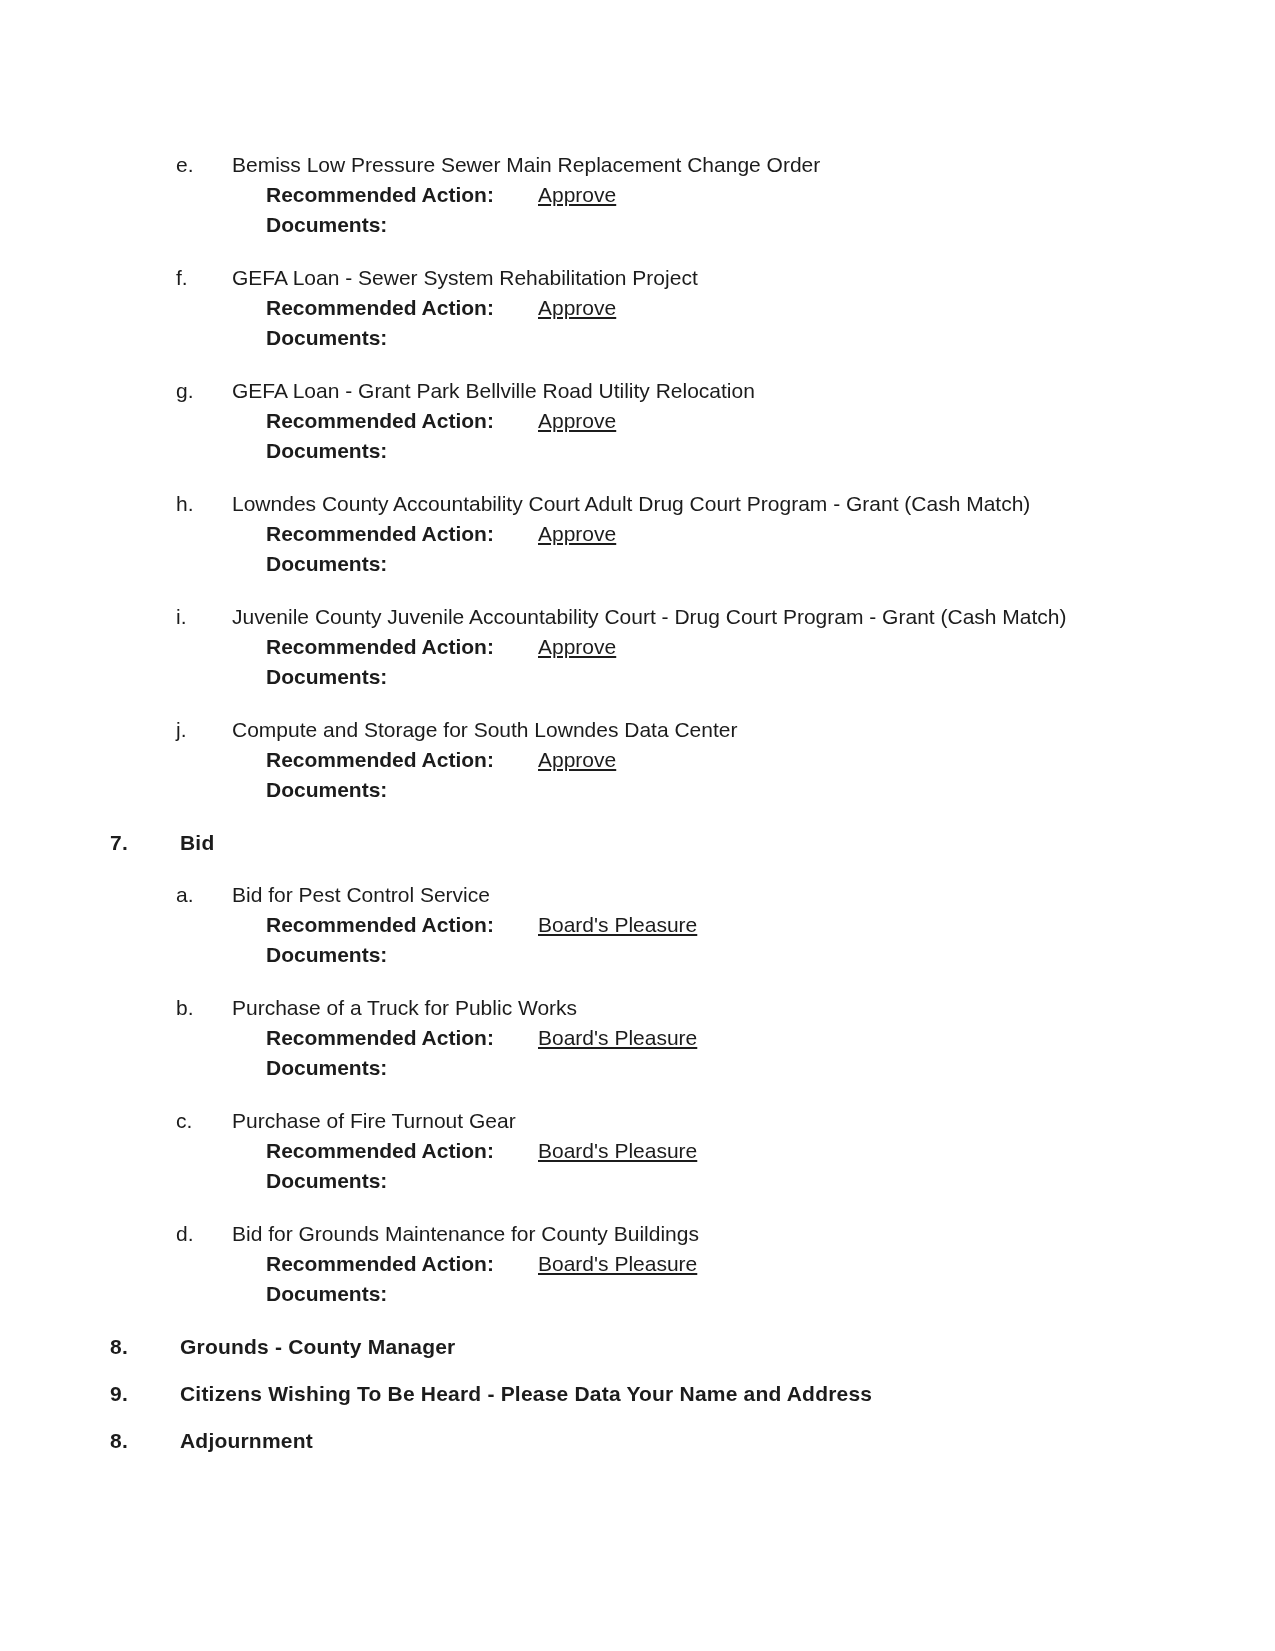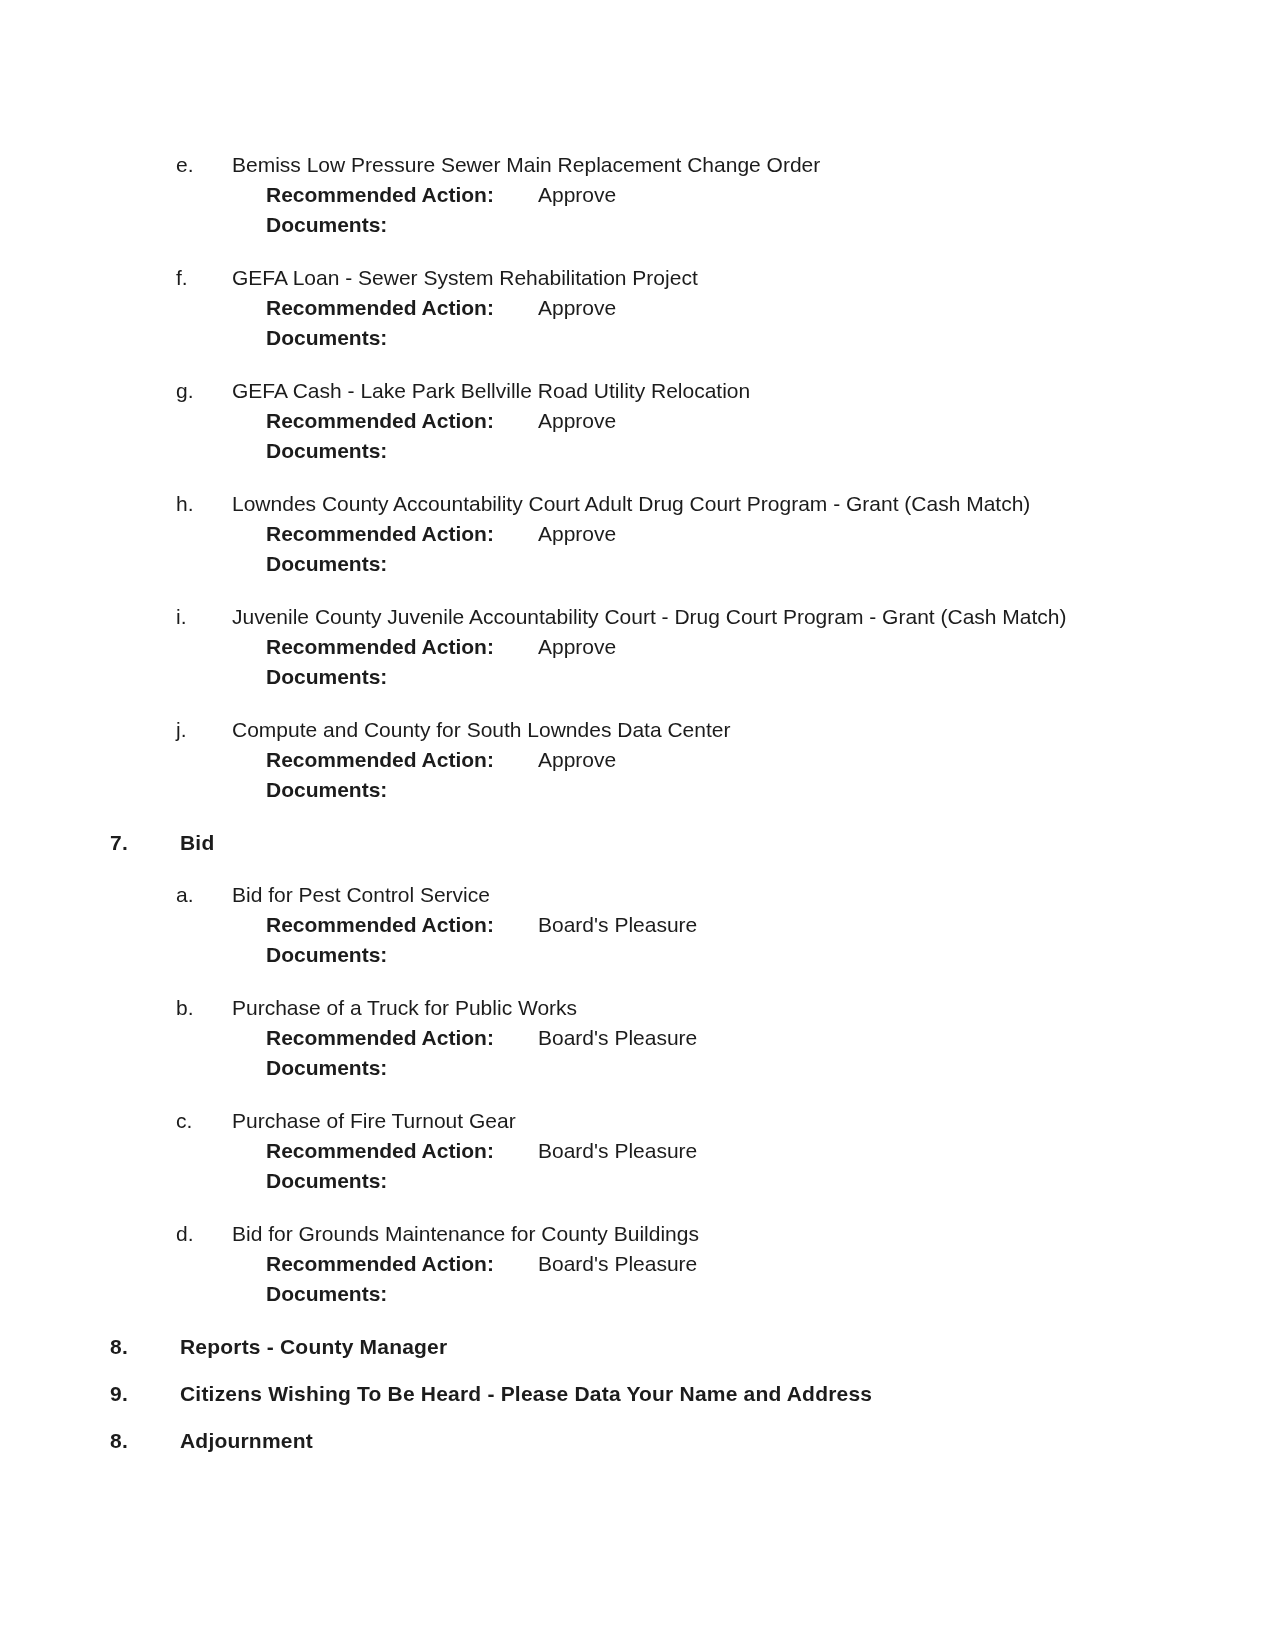--- a/index.html
+++ b/index.html
@@ -16,21 +16,21 @@
     padding-top: 150px;
     overflow: hidden;
     position: relative;
   }
   .agenda-item { margin-bottom: 23px; }
   .item-line { padding-left: 176px; display: flex; }
   .item-letter { flex: 0 0 56px; width: 56px; }
   .item-title { flex: 1 1 auto; padding-right: 24px; }
   .item-sub { padding-left: 266px; }
   .sub-label { display: inline-block; width: 272px; font-weight: bold; }
-  .sub-value { display: inline-block; }
+  .sub-value { display: inline-block; text-decoration: underline; }
   .section-heading {
     display: flex;
     padding-left: 110px;
     font-weight: bold;
     letter-spacing: 0.2px;
   }
   .sec-num { flex: 0 0 70px; width: 70px; }
   .sec-title { flex: 1 1 auto; padding-right: 28px; }
   .heading-bid { margin-top: 20px; margin-bottom: 22px; }
   .closing-section { margin-top: 17px; }
@@ -62,21 +62,21 @@
       <span class="sub-label">Recommended Action:</span><span class="sub-value">Approve</span>
     </div>
     <div class="item-sub">
       <span class="sub-label">Documents:</span>
     </div>
   </div>
 
   <div class="agenda-item">
     <div class="item-line">
       <span class="item-letter">g.</span>
-        <span class="item-title">GEFA Cash - Lake Park Bellville Road Utility Relocation</span>
+        <span class="item-title">GEFA Loan - Grant Park Bellville Road Utility Relocation</span>
     </div>
     <div class="item-sub">
       <span class="sub-label">Recommended Action:</span><span class="sub-value">Approve</span>
     </div>
     <div class="item-sub">
       <span class="sub-label">Documents:</span>
     </div>
   </div>
 
   <div class="agenda-item">
@@ -101,21 +101,21 @@
       <span class="sub-label">Recommended Action:</span><span class="sub-value">Approve</span>
     </div>
     <div class="item-sub">
       <span class="sub-label">Documents:</span>
     </div>
   </div>
 
   <div class="agenda-item">
     <div class="item-line">
       <span class="item-letter">j.</span>
-        <span class="item-title">Compute and County for South Lowndes Data Center</span>
+        <span class="item-title">Compute and Storage for South Lowndes Data Center</span>
     </div>
     <div class="item-sub">
       <span class="sub-label">Recommended Action:</span><span class="sub-value">Approve</span>
     </div>
     <div class="item-sub">
       <span class="sub-label">Documents:</span>
     </div>
   </div>
 
   <div class="section-heading heading-bid">
@@ -170,21 +170,21 @@
     <div class="item-sub">
       <span class="sub-label">Recommended Action:</span><span class="sub-value">Board's Pleasure</span>
     </div>
     <div class="item-sub">
       <span class="sub-label">Documents:</span>
     </div>
   </div>
 
   <div class="section-heading closing-section">
     <span class="sec-num">8.</span>
-      <span class="sec-title">Reports - County Manager</span>
+      <span class="sec-title">Grounds - County Manager</span>
   </div>
 
   <div class="section-heading closing-section">
     <span class="sec-num">9.</span>
       <span class="sec-title">Citizens Wishing To Be Heard - Please Data Your Name and Address</span>
   </div>
 
   <div class="section-heading closing-section">
     <span class="sec-num">8.</span>
       <span class="sec-title">Adjournment</span>

